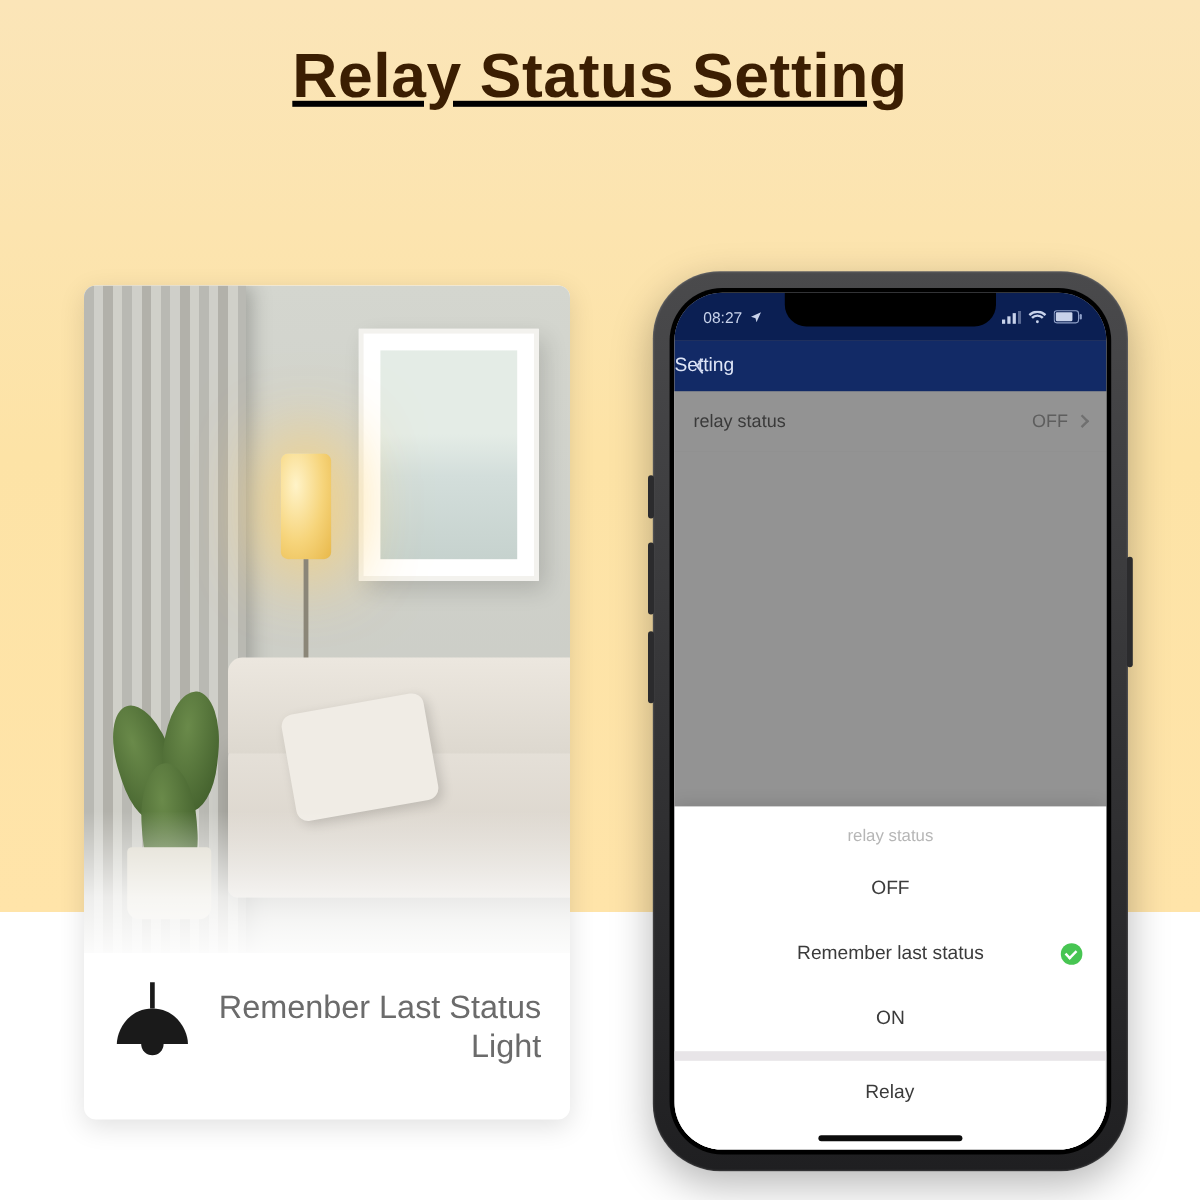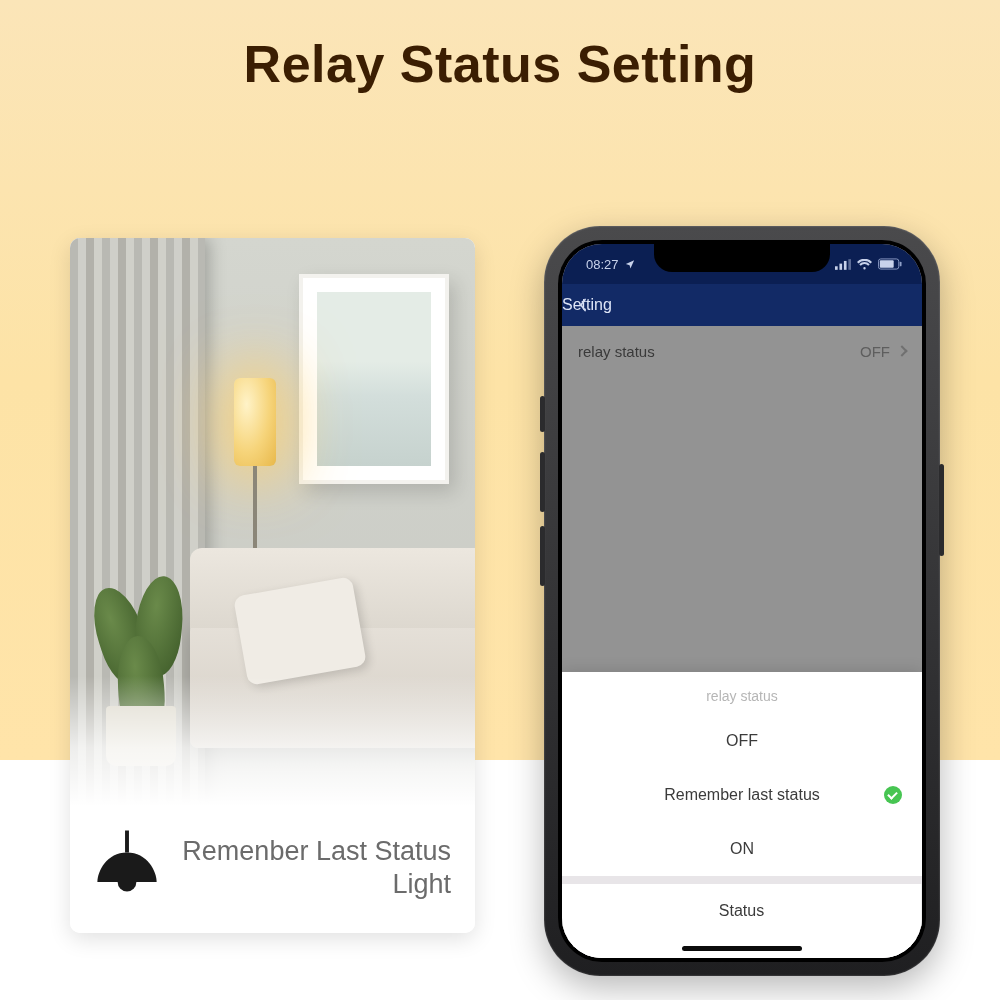--- a/index.html
+++ b/index.html
@@ -1,20 +1,21 @@
 <!DOCTYPE html>
 <html><head>
 <meta charset="utf-8">
 <style>
   * { box-sizing: border-box; margin: 0; padding: 0; }
   html, body { width: 1000px; height: 1000px; overflow: hidden; font-family: -apple-system, Helvetica, Arial, sans-serif; }
   .stage {
     width: 1000px; height: 760px;
     background: linear-gradient(180deg, #fbe5b8 0%, #fde3a6 50%, #ffe4a9 100%);
     position: relative;
+    text-decoration: underline;
   }
   .headline {
     text-align: center;
     padding-top: 34px;
   }
   .headline h1 {
     font-size: 52px;
     font-weight: 800;
     color: #3b1e02;
     letter-spacing: 0.5px;
@@ -105,21 +106,21 @@
   .leaf.l2{left:58px; top:0px; transform:rotate(6deg);}
   .leaf.l3{left:40px; top:60px; transform:rotate(-4deg);}
   .pot{position:absolute; left:28px; bottom:0; width:70px; height:60px;
     background:#dedacd; border-radius:4px 4px 10px 10px;}
   .fade{
     position:absolute; left:0; right:0; bottom:0; height:130px;
     background:linear-gradient(180deg,rgba(255,255,255,0) 0%,rgba(255,255,255,0.75) 55%,#ffffff 100%);
   }
 
   .left-caption{
-    position:absolute; left:0; right:0; bottom:0; height:127px;
+    position:absolute; left:0; right:0; bottom:12px; height:127px;
     display:flex; align-items:center; padding: 10px 24px 14px 18px;
     background:#fff;
   }
   .pendant-icon { width:78px; height:78px; position:relative; margin-right:12px;}
   .pendant-icon svg{width:100%;height:100%;}
   .caption-text{ text-align:right; flex:1; }
   .caption-text .t1{ font-size:27px; color:#6b6b6b; font-weight:500;}
   .caption-text .t2{ font-size:27px; color:#6b6b6b; font-weight:500; margin-top:2px;}
 
   
@@ -331,21 +332,21 @@
 
         <div class="content-dim"></div>
 
         <div class="sheet">
           <div class="sheet-title">relay status</div>
           <div class="opt">OFF</div>
           <div class="opt selected">Remember last status</div>
           <div class="opt">ON</div>
           <div class="sep"></div>
           <div class="buttons">
-            <div>Status</div>
+            <div>Relay</div>
           </div>
           <div class="home-indicator">
               <div class="bar"></div>
             </div>
         </div>
 
       </div>
     </div>
   </div>
 

